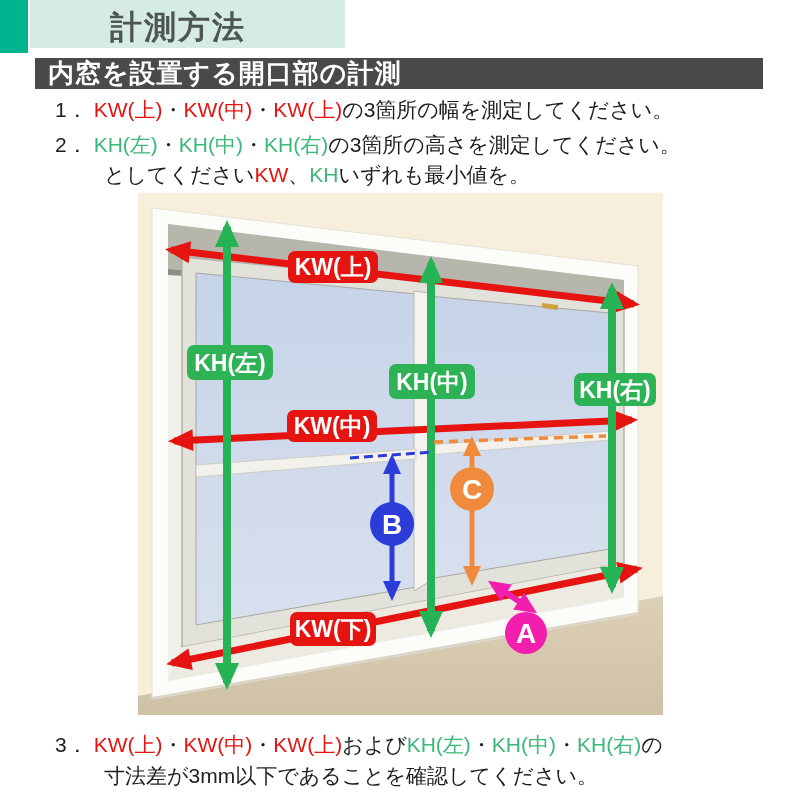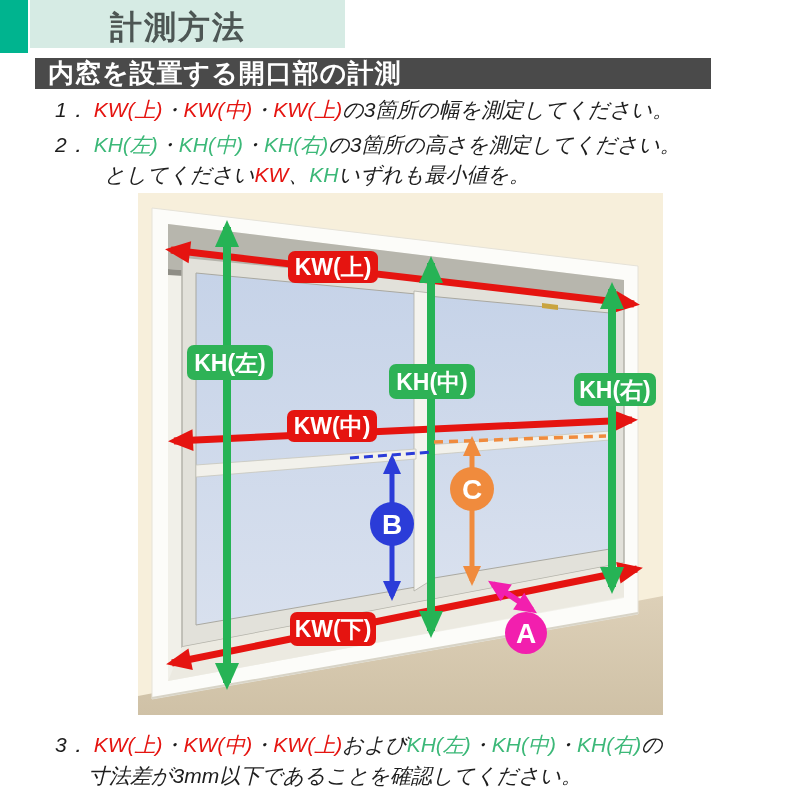--- a/index.html
+++ b/index.html
@@ -10,32 +10,32 @@
   }
   .abs{position:absolute;text-align:center;}
 
   
   .accent-square{left:0;top:0;width:28px;height:53px;background:#00b48f;}
   .header-band{left:30px;top:0;width:315px;height:48px;background:#d6ebe4;}
   .header-title{left:110px;top:6px;font-size:32px;font-weight:bold;color:#4d5654;letter-spacing:2px;}
 
   
   .section-bar{
-    left:35px;top:58px;width:676px;height:31px;background:#4a4a4a;
+    left:35px;top:58px;width:728px;height:31px;background:#4a4a4a;
     display:flex;align-items:center;
   }
   .section-bar span{
     color:#ffffff;font-size:26px;font-weight:bold;padding-left:13px;letter-spacing:1px;
     white-space:nowrap;line-height:31px;
   }
 
   
   .step-line{
     position:absolute;font-size:21px;font-weight:500;color:#1d1d1d;
-    white-space:nowrap;letter-spacing:0px;font-style:italic;
+    white-space:nowrap;letter-spacing:0px;
   }
   .t-red{color:#e51410;}
   .t-green{color:#3cb878;}
   .num{padding-right:6px;}
 
   
   .photo{left:138px;top:193px;width:525px;height:522px;}
 </style>
 </head>
 <body>
@@ -160,15 +160,15 @@
     <circle cx="388" cy="440" r="21" fill="#f21fae"></circle>
     <text x="388" y="450">A</text>
   </g>
 </svg>
 </div>
 
 <div class="step-line" style="left:55px;top:731px">
   <span class="num">3．</span><span class="t-red">KW(上)</span><span>・</span><span class="t-red">KW(中)</span><span>・</span><span class="t-red">KW(上)</span><span>および</span><span class="t-green">KH(左)</span><span>・</span><span class="t-green">KH(中)</span><span>・</span><span class="t-green">KH(右)</span><span>の</span>
 </div>
 
-<div class="step-line" style="left:88px;top:762px">
+<div class="step-line" style="left:104px;top:762px">
   <span>寸法差が3mm以下であることを確認してください。</span>
 </div>
 
 </body></html>

